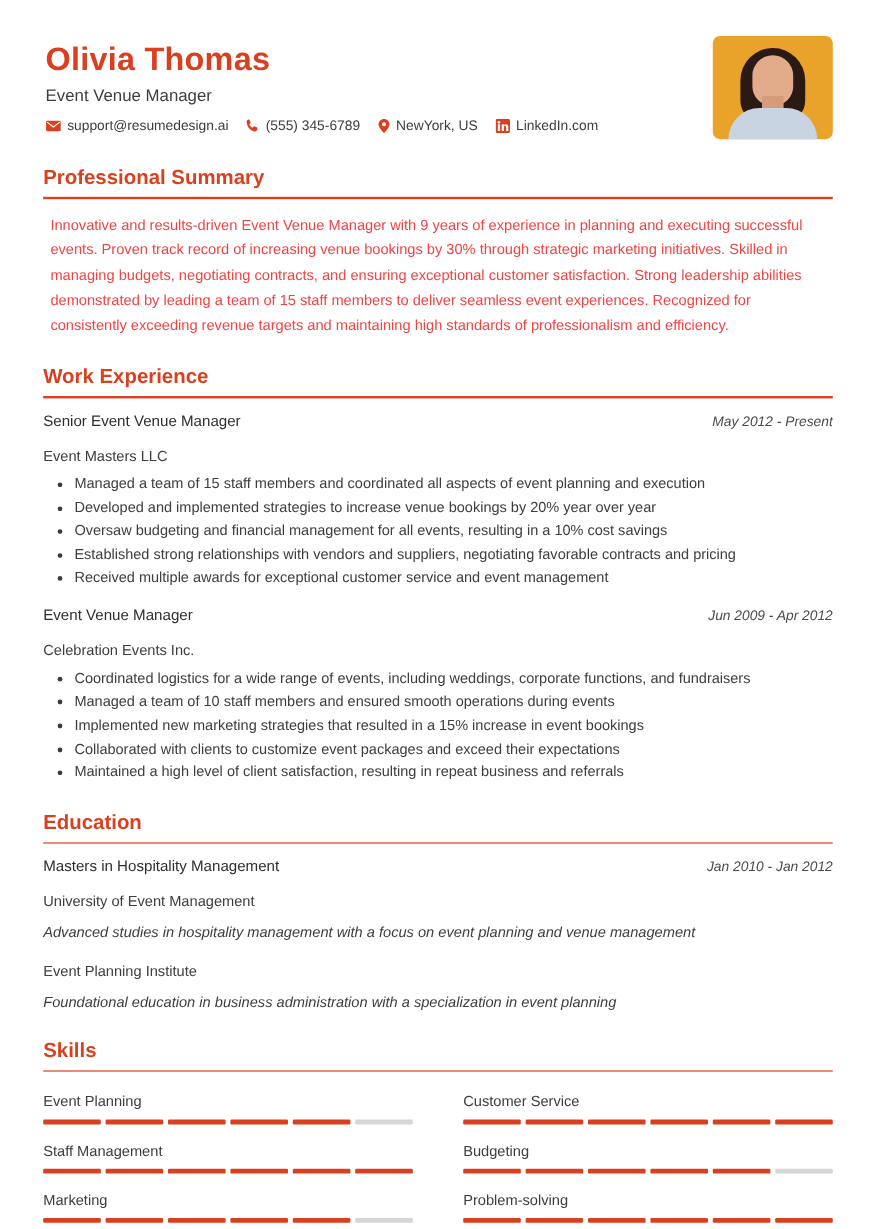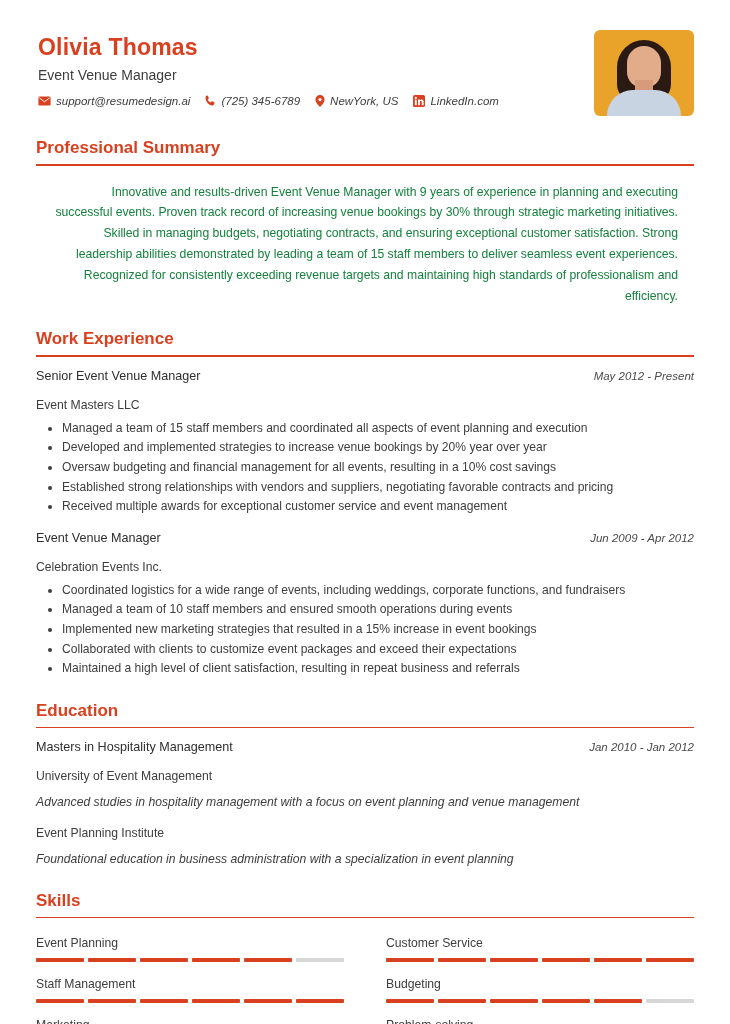--- a/index.html
+++ b/index.html
@@ -26,39 +26,38 @@
   
   .header {
     display: flex;
     justify-content: space-between;
     align-items: flex-start;
   }
   .header-left {
     padding-top: 4px;
   }
   .name {
-    font-size: 23px;
+    font-size: 27px;
     font-weight: bold;
     color: #d9401f;
     letter-spacing: 0.2px;
     margin: 0 0 6px 2px;
   }
   .job-title {
     font-size: 14px;
     color: #3d3d3d;
     margin: 0 0 12px 2px;
   }
   .contact-row {
     display: flex;
     align-items: center;
     gap: 15px;
     font-size: 11.5px;
     color: #3d3d3d;
     margin-left: 2px;
-    font-style: italic;
   }
   .contact-item {
     display: flex;
     align-items: center;
     gap: 5px;
     white-space: nowrap;
   }
   .contact-item .ico {
     color: #d9401f;
     display: inline-flex;
@@ -125,23 +124,23 @@
   }
   .rule {
     height: 1.5px;
     background: #d9401f;
     width: 100%;
     margin-bottom: 12px;
   }
   .summary-text {
     font-size: 12.2px;
     line-height: 1.72;
-    color: #15803d;
-    margin: 16px;
-    text-align: right;
+    color: #ef4444;
+    margin: 6px;
+    text-align: left;
   }
 
   
   .entry {
     margin-bottom: 14px;
   }
   .entry:last-child { margin-bottom: 0; }
   .entry-head {
     display: flex;
     justify-content: space-between;
@@ -229,21 +228,21 @@
           </span>
           <span>support@resumedesign.ai</span>
         </div>
 
         <div class="contact-item">
           <span class="ico">
             <svg width="11" height="12" viewBox="0 0 12 13">
                 <path d="M2.2 0.6c0.7 0 1.1 0.4 1.4 1.2l0.5 1.3c0.2 0.6 0 1-0.5 1.3l-0.6 0.4c0.6 1.5 1.7 2.6 3.2 3.2l0.4-0.6c0.3-0.5 0.7-0.7 1.3-0.5l1.3 0.5c0.8 0.3 1.2 0.7 1.2 1.4 0 1.7-1.3 2.9-2.6 2.7C4.2 11 1 7.7 0.6 3.2 0.4 1.9 1.3 0.6 2.2 0.6z" fill="#d9401f"></path>
               </svg>
           </span>
-          <span>(725) 345-6789</span>
+          <span>(555) 345-6789</span>
         </div>
 
         <div class="contact-item">
           <span class="ico">
             <svg width="10" height="12" viewBox="0 0 11 13">
                 <path d="M5.5 0C2.7 0 0.5 2.2 0.5 5c0 3.6 5 8 5 8s5-4.4 5-8c0-2.8-2.2-5-5-5z" fill="#d9401f"></path>
                 <circle cx="5.5" cy="4.9" r="1.8" fill="#fff"></circle>
               </svg>
           </span>
           <span>NewYork, US</span>

